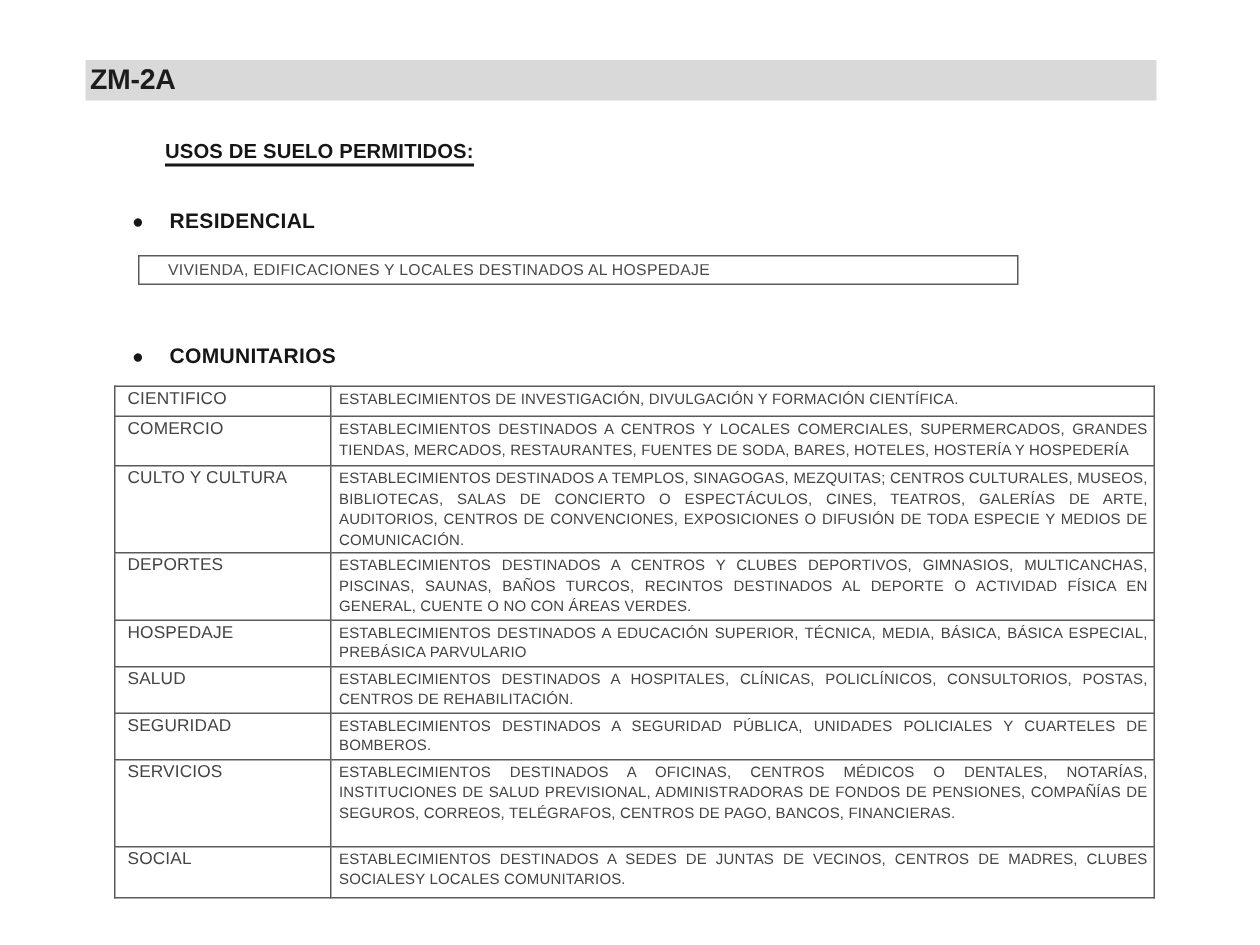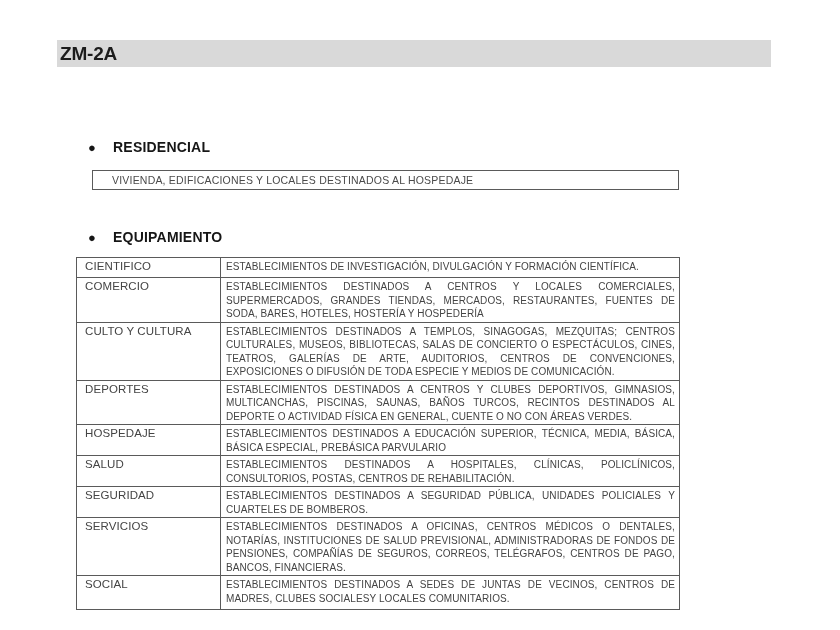--- a/index.html
+++ b/index.html
@@ -64,21 +64,21 @@
     align-items: center;
     padding-left: 19px;
     font-size: 10.5px;
     color: #4a4a4a;
     letter-spacing: 0.2px;
     white-space: nowrap;
   }
   table.equip-table {
     position: absolute;
     left: 76px; top: 257px;
-    width: 604px;
+    width: 694px;
     border-collapse: collapse;
     table-layout: fixed;
   }
   .equip-table td {
     border: 1.5px solid #5a5a5a;
     vertical-align: top;
     font-size: 10px;
     color: #444444;
     line-height: 13.5px;
     letter-spacing: 0.1px;
@@ -103,33 +103,34 @@
 </style>
 </head>
 <body>
 
 <div class="page">
 
   <div class="title-bar">
     <span class="title-code">ZM-2A</span>
   </div>
 
+  <div class="section-heading">USOS DE SUELO PERMITIDOS:</div>
 
   <div class="bullet-item" id="residencial-item">
     <span class="dot">●</span>
     <span>RESIDENCIAL</span>
   </div>
 
   <div class="vivienda-box">
     <span>VIVIENDA, EDIFICACIONES Y LOCALES DESTINADOS AL HOSPEDAJE</span>
   </div>
 
   <div class="bullet-item" id="equipamiento-item">
     <span class="dot">●</span>
-    <span>EQUIPAMIENTO</span>
+    <span>COMUNITARIOS</span>
   </div>
 
   <table class="equip-table">
     <tbody>
       <tr class="h19">
         <td class="cat">CIENTIFICO</td>
         <td class="desc">ESTABLECIMIENTOS DE INVESTIGACIÓN, DIVULGACIÓN Y FORMACIÓN CIENTÍFICA.</td>
       </tr>
       <tr class="h32">
         <td class="cat">COMERCIO</td>

